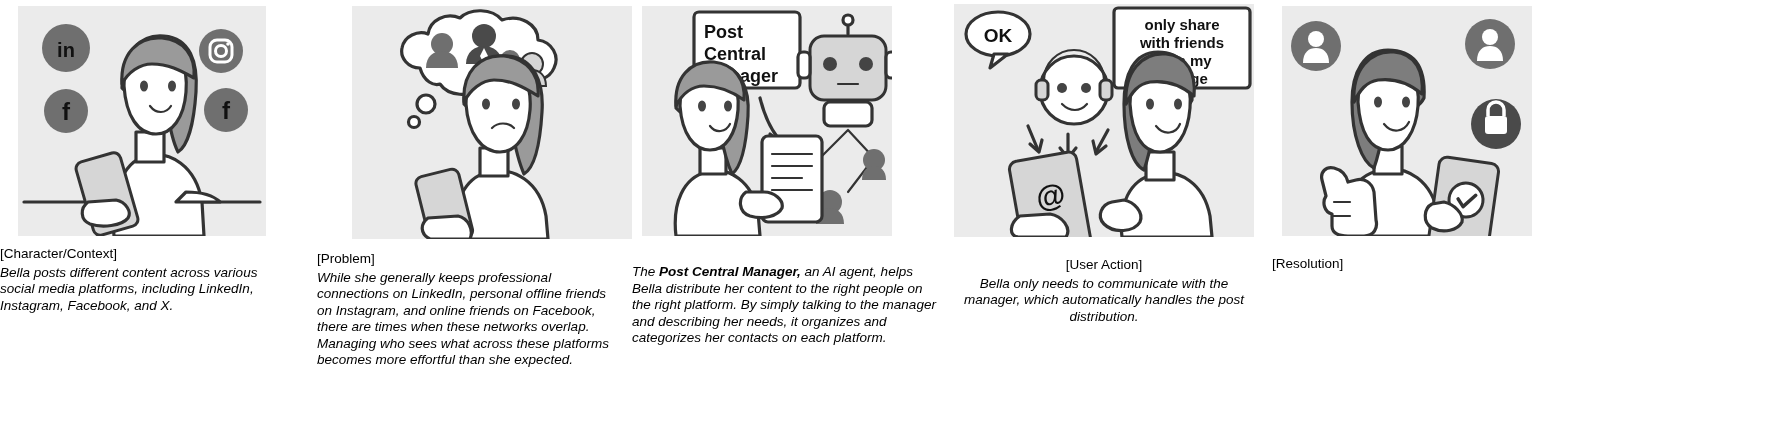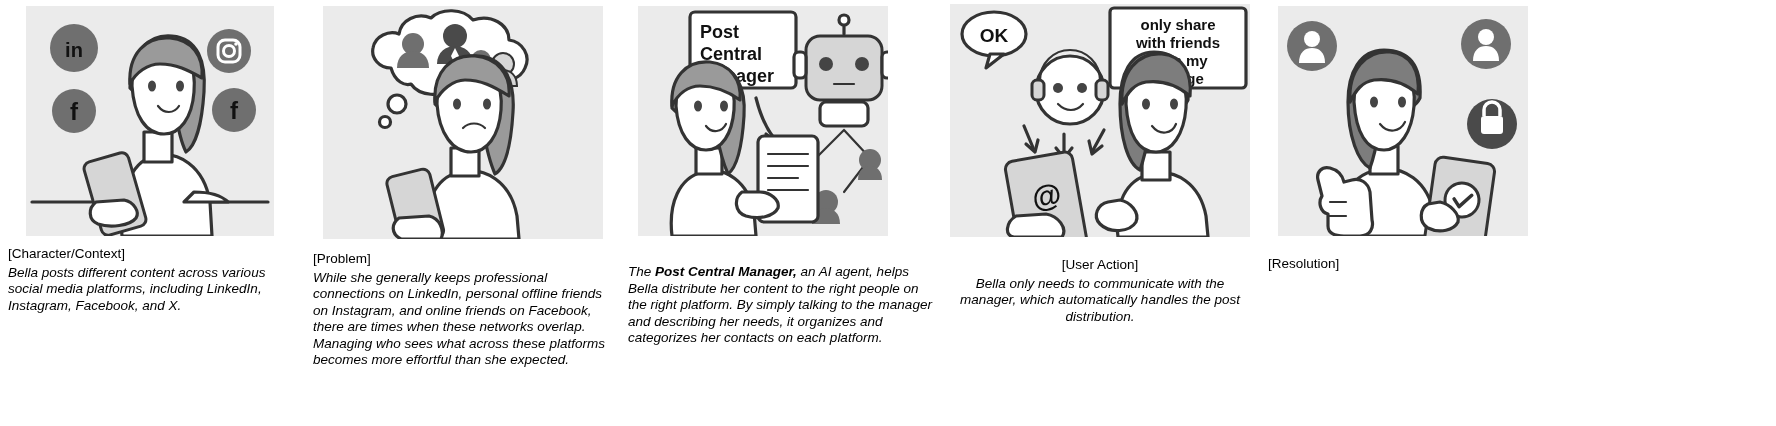--- a/index.html
+++ b/index.html
@@ -45,22 +45,22 @@
     font-style: normal;
     display: block;
     margin-bottom: 2px;
   }
   .bold {
     font-weight: bold;
     font-style: italic;
     text-align: right;
   }
   
-  #panel-0 { width: 305px; margin-left: 8px; }
-  #panel-1 { width: 315px; margin-left: 0px; }
+  #panel-0 { width: 305px; margin-left: 0px; }
+  #panel-1 { width: 315px; margin-left: 12px; align-items: flex-end; }
   #panel-2 { width: 322px; margin-left: 0px; }
   #panel-3 { width: 318px; margin-left: 0px; text-align: center; }
   #panel-4 { width: 316px; margin-left: 0px; }
 
   #panel-0 .panel-art { width: 248px; height: 230px; margin: 6px 0 0 18px; }
   #panel-1 .panel-art { width: 280px; height: 233px; margin: 6px 0 0 10px; }
   #panel-2 .panel-art { width: 250px; height: 230px; margin: 6px 0 0 10px; text-align: right; }
   #panel-3 .panel-art { width: 300px; height: 233px; margin: 4px 0 0 0px; }
   #panel-4 .panel-art { width: 250px; height: 230px; margin: 6px 0 0 10px; }
 

